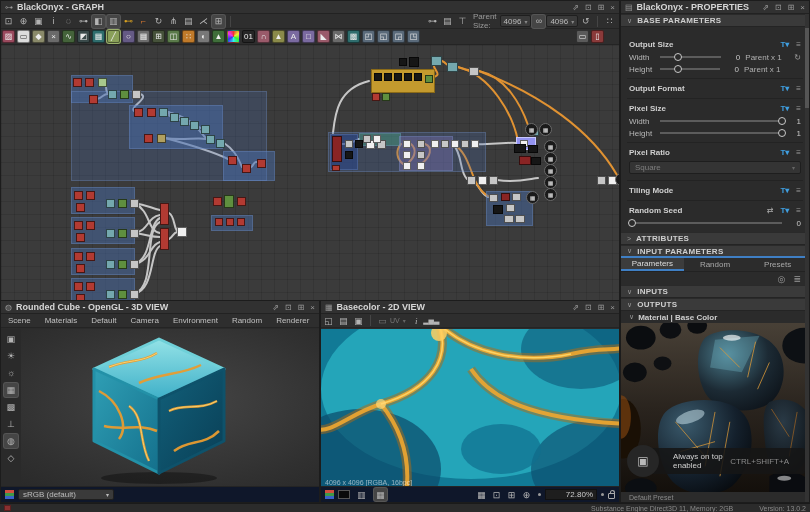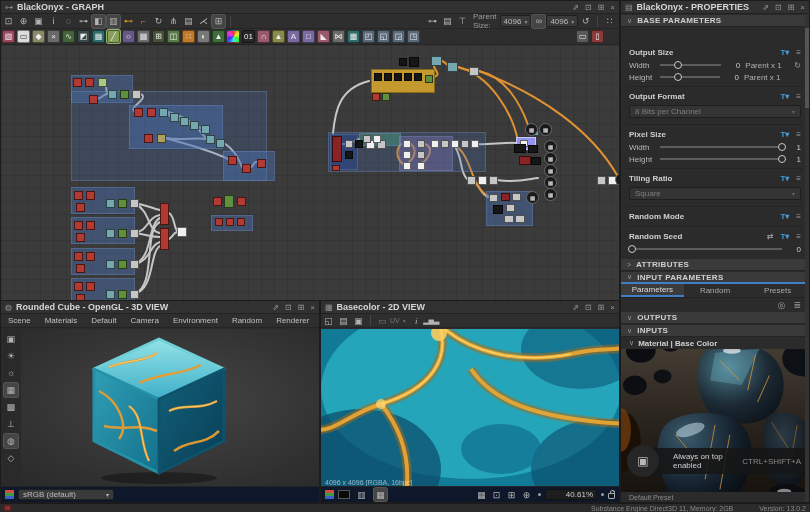--- a/index.html
+++ b/index.html
@@ -100,21 +100,21 @@
   .tab.active { background:#3c3c3c; color:#dedede; border-bottom:2px solid #3f7fc4; }
   .gearrow { height:13px; display:flex; align-items:center; justify-content:flex-end; gap:8px;
     padding:0 8px; background:#2b2b2b; flex:none; }
   .gearrow span { font-size:9px; color:#9a9a9a; }
   #out-img { position:relative; flex:1; min-height:0; margin:0; overflow:hidden; background:#14100c; }
   #toast { position:absolute; left:12px; right:4px; bottom:18px; height:26px;
     background:rgba(22,22,22,.88); border-radius:3px; display:flex; align-items:center; }
   #toast .ticirc { width:32px; height:32px; border-radius:50%; background:#262626; margin-left:-6px;
     display:flex; align-items:center; justify-content:center; color:#b8b8b8; font-size:12px; flex:none; }
   #toast .tmsg { font-size:8px; color:#d0d0d0; margin-left:14px; }
-  #toast .tkey { font-size:8px; color:#8a8a8a; margin-left:auto; margin-right:4px; }
+  #toast .tkey { font-size:8px; color:#8a8a8a; margin-left:auto; margin-right:16px; }
   .belowimg { height:10px; display:flex; align-items:center; padding:0 8px; font-size:7px;
     color:#8a8a8a; flex:none; background:#2b2b2b; }
   #props-scroll { position:absolute; right:0; top:13px; width:4px; bottom:0; background:#333; }
   #props-scroll div { position:absolute; top:14px; width:4px; height:80px; background:#555; }
 
   
   #statusbar { position:absolute; left:0; top:503px; width:810px; height:9px; background:#2b2b2b;
     border-top:1px solid #1a1a1a; display:flex; align-items:center; padding:0 4px; gap:20px; }
   #statusbar .chip { width:7px; height:6px; background:#8a3030; border:1px solid #5a1f1f; flex:none; }
   #statusbar .stext { font-size:7px; color:#8a8a8a; }
@@ -521,21 +521,21 @@
       <span class="swatch"></span>
       <span class="ticon">▥</span>
       <span class="ticon hl">▦</span>
       <span id="t2d-bot" style="display:flex;align-items:center;margin-left:auto;">
           <span class="ticon">▦</span>
           <span class="ticon">⊡</span>
           <span class="ticon">⊞</span>
           <span class="ticon">⊕</span>
         </span>
       <span class="dot"></span>
-      <span class="zoombox">40.61%</span>
+      <span class="zoombox">72.80%</span>
       <span class="dot"></span>
       <span class="lock"></span>
     </div>
   </div>
 
   <div class="panel" id="props-panel">
     <div class="phead">
       <span class="picon">▤</span>
       <span class="ptitle">BlackOnyx - PROPERTIES</span>
       <span class="winbtns">
@@ -544,21 +544,21 @@
         <span>⊞</span>
         <span>×</span>
       </span>
     </div>
 
     <div class="secbar">
       <span class="chev">∨</span>
       <span class="slab">BASE PARAMETERS</span>
     </div>
 
-    <div class="prow" style="height:14px;margin-top:18px;">
+    <div class="prow" style="height:14px;margin-top:10px;">
       <span class="plabel">Output Size</span>
       <span class="pico">
         <span class="tstar">T▾</span>
         <span class="meq">≡</span>
       </span>
     </div>
     <div class="srow">
       <span class="lab">Width</span>
       <span class="slider" style="max-width:64px;">
           <span class="thumb" style="left:30%;"></span>
@@ -578,24 +578,20 @@
     </div>
     <div class="divline"></div>
 
     <div class="prow" style="height:13px;">
       <span class="plabel">Output Format</span>
       <span class="pico">
           <span class="tstar">T▾</span>
         <span class="meq">≡</span>
         </span>
     </div>
-    <div class="selfull">
-      <span>8 Bits per Channel</span>
-        <span class="car">▾</span>
-    </div>
     <div class="divline"></div>
 
     <div class="prow" style="height:13px;">
       <span class="plabel">Pixel Size</span>
       <span class="pico">
           <span class="tstar">T▾</span>
         <span class="meq">≡</span>
         </span>
     </div>
     <div class="srow">
@@ -608,34 +604,34 @@
     <div class="srow">
       <span class="lab">Height</span>
       <span class="slider">
           <span class="thumb" style="left:100%;"></span>
         </span>
       <span class="val">1</span>
     </div>
     <div class="divline"></div>
 
     <div class="prow" style="height:13px;">
-      <span class="plabel">Tiling Ratio</span>
+      <span class="plabel">Pixel Ratio</span>
       <span class="pico">
           <span class="tstar">T▾</span>
         <span class="meq">≡</span>
         </span>
     </div>
     <div class="selfull">
       <span>Square</span>
         <span class="car">▾</span>
     </div>
     <div class="divline"></div>
 
     <div class="prow" style="height:13px;">
-      <span class="plabel">Random Mode</span>
+      <span class="plabel">Tiling Mode</span>
       <span class="pico">
           <span class="tstar">T▾</span>
         <span class="meq">≡</span>
         </span>
     </div>
     <div class="divline"></div>
 
     <div class="prow" style="height:13px;">
       <span class="plabel">Random Seed</span>
       <span class="pico">
@@ -664,25 +660,25 @@
         <span class="tab active">Parameters</span>
         <span class="tab">Random</span>
         <span class="tab">Presets</span>
       </div>
     <div class="gearrow">
       <span>◎</span>
       <span>≣</span>
     </div>
     <div class="secbar">
       <span class="chev">∨</span>
-      <span class="slab">OUTPUTS</span>
+      <span class="slab">INPUTS</span>
     </div>
     <div class="secbar">
       <span class="chev">∨</span>
-      <span class="slab">INPUTS</span>
+      <span class="slab">OUTPUTS</span>
     </div>
     <div class="prow" style="height:12px;">
       <span class="chev" style="font-size:7px;color:#999;">∨</span>
       <span class="plabel">Material | Base Color</span>
     </div>
 
     <div id="out-img">
       <svg viewBox="0 0 190 181" width="100%" height="100%" preserveAspectRatio="xMidYMid slice">
         <defs>
           <linearGradient id="bgG" x1="0" y1="0" x2="0" y2="1">

